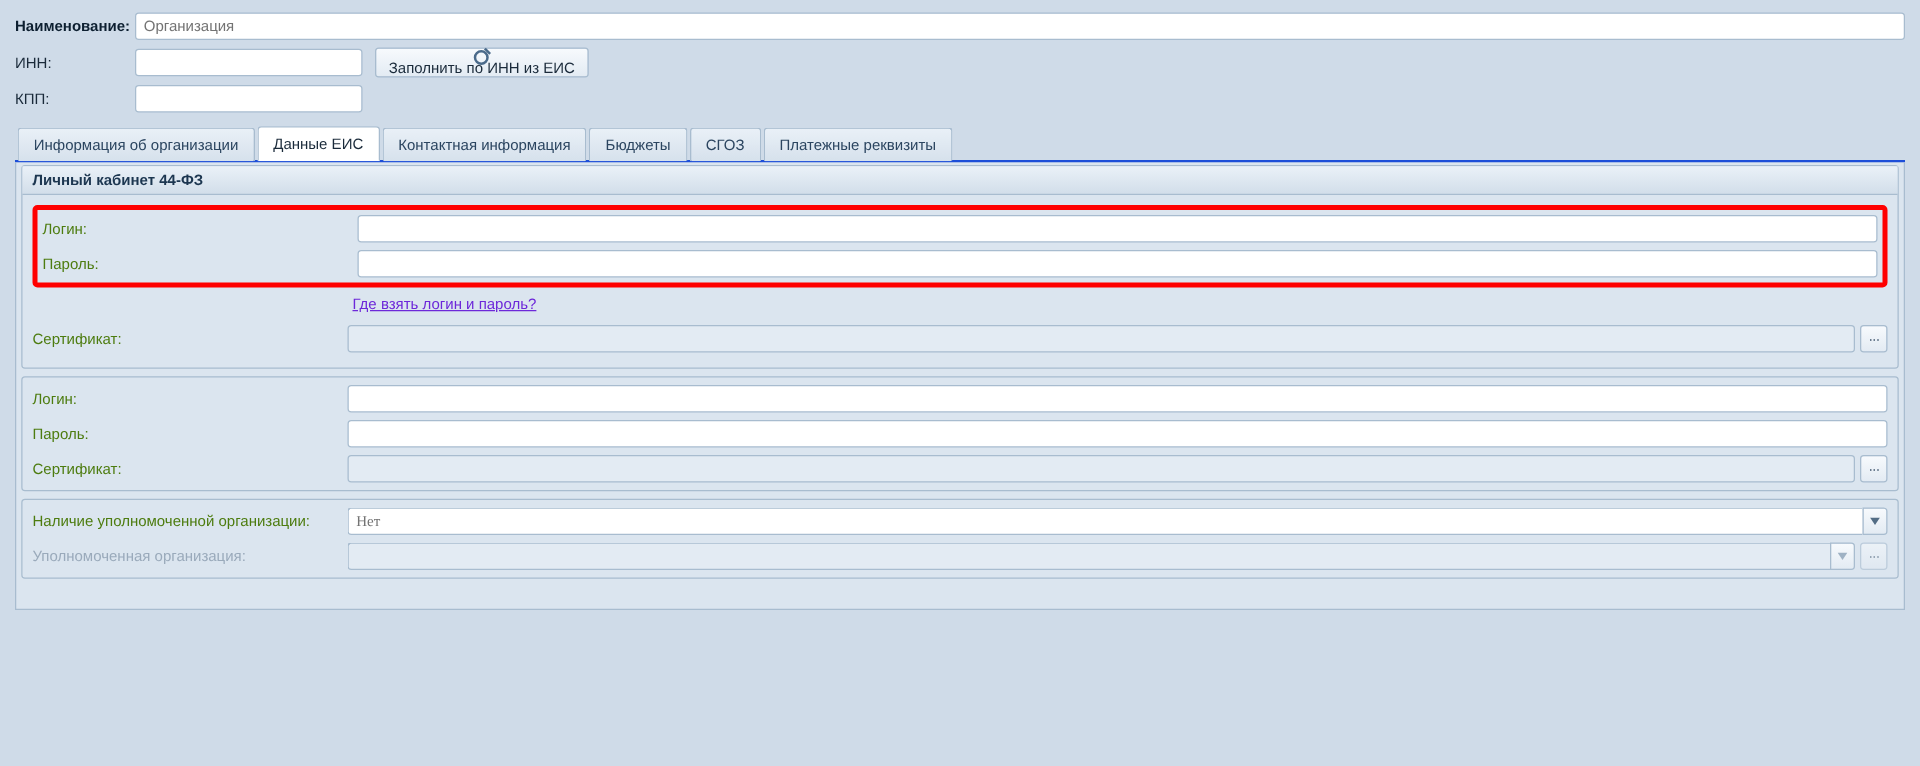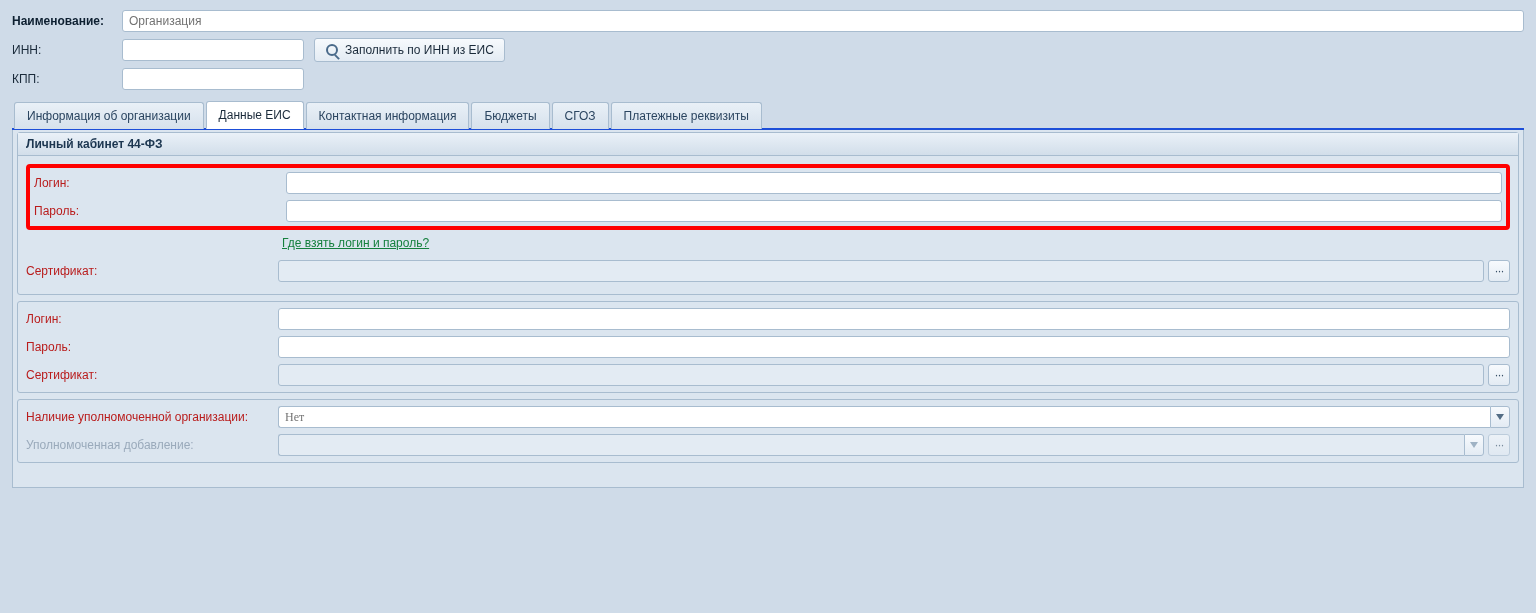--- a/index.html
+++ b/index.html
@@ -46,21 +46,21 @@
   .content {
     padding: 10px 12px 6px 12px;
   }
 
   .form-row {
     display: flex;
     align-items: center;
     margin-bottom: 6px;
   }
   .form-row > label {
-    width: 110px;
+    width: 96px;
     color: #1a2a3a;
   }
   .form-row.bold > label { font-weight: bold; color: #0d1f30; }
 
   input[type="text"], .text-input {
     height: 22px;
     background: #fff;
     border: 1px solid #a8bccf;
     border-radius: 3px;
     padding: 0 6px;
@@ -80,20 +80,21 @@
     border: 1px solid #a8bccf;
     border-radius: 3px;
     display: inline-flex;
     align-items: center;
     gap: 6px;
     padding: 0 10px;
     cursor: pointer;
     color: #1a2a3a;
     font-family: inherit;
     font-size: 12px;
+    flex-direction: column;
   }
   .btn .mag {
     width: 14px; height: 14px;
     display: inline-block;
     position: relative;
   }
   .btn .mag::before {
     content: "";
     position: absolute; top: 1px; left: 1px;
     width: 8px; height: 8px;
@@ -156,35 +157,35 @@
     color: #1c3650;
   }
   .group-body {
     padding: 6px 8px;
   }
   .grow {
     display: flex; align-items: center; margin-bottom: 6px;
   }
   .glabel {
     width: 252px;
-    color: #b91c1c;
+    color: #4d7c0f;
   }
   .glabel.disabled { color: #9aaabb; }
 
   .group-body input.text-input { flex: 1; font-family: Liberation Serif, serif; }
 
   .highlight-box {
     border: 4px solid #ff0000;
     border-radius: 4px;
     padding: 4px 4px 2px 4px;
     margin: 2px 0 6px 0;
   }
 
   a.help-link {
-    color: #15803d;
+    color: #6d28d9;
     text-decoration: underline;
     margin-left: 256px;
     display: inline-block;
     margin-bottom: 4px;
   }
 
   .input-with-btn {
     display: flex; flex: 1; gap: 4px;
   }
   .input-with-btn .text-input { flex: 1; }
@@ -311,21 +312,21 @@
             <div class="combo">
               <input type="text" class="text-input" readonly="" value="Нет" style="">
               <span class="drop">
                 <svg viewBox="0 0 8 6">
                     <path d="M0 0 L8 0 L4 6 Z" fill="#536d85"></path>
                   </svg>
               </span>
             </div>
           </div>
           <div class="grow" style="margin-bottom:0">
-            <span class="glabel disabled">Уполномоченная добавление:</span>
+            <span class="glabel disabled">Уполномоченная организация:</span>
             <div class="input-with-btn">
               <div class="combo" style="flex:1">
                 <input type="text" class="text-input readonly" readonly="" value="" style="">
                 <span class="drop">
                   <svg viewBox="0 0 8 6">
                       <path d="M0 0 L8 0 L4 6 Z" fill="#9fb2c4"></path>
                     </svg>
                 </span>
               </div>
               <span class="dots-btn" style="opacity:.6">···</span>

